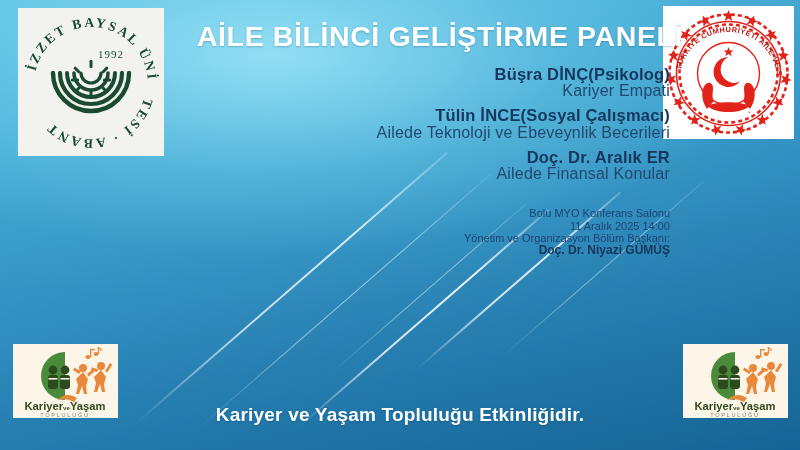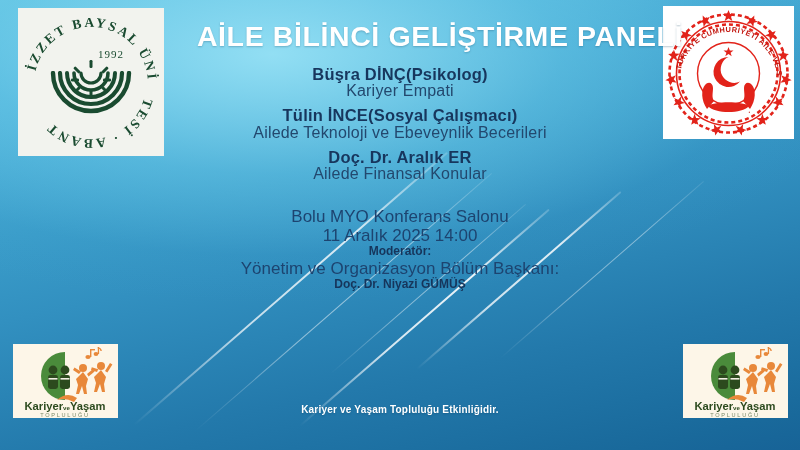--- a/index.html
+++ b/index.html
@@ -50,36 +50,36 @@
     letter-spacing:0.6px;
     color:#ffffff;
     text-shadow:0 1px 2px rgba(10,60,95,0.28);
     padding-left:40px;
     margin-left:40px;
   }
 
   
   .content {
     position:absolute; left:130px; right:130px; top:66px;
-    text-align:center;
+    text-align:right;
   }
   .line { color:#17365d; line-height:1.06; }
   .speaker { font-size:16.5px; font-weight:bold; letter-spacing:.2px; }
   .topic   { font-size:16px;  font-weight:normal; letter-spacing:.2px; color:#23486e; }
   .sp-1 { margin-top:7px; }
 
   .details { margin-top:24px; }
-  .dline { color:#1d4470; line-height:1.12; font-size:17px; }
+  .dline { color:#1d4470; line-height:1.12; font-size:11px; }
   .dbold { font-weight:bold; color:#16355b; font-size:12px; }
 
   
   .footer {
     position:absolute; left:0; right:0; top:404px;
     text-align:center;
-    font-size:10px; font-weight:bold;
+    font-size:19px; font-weight:bold;
     color:#ffffff;
     letter-spacing:.2px;
     text-shadow:0 1px 2px rgba(10,55,90,0.3);
   }
 
   
   
   .uni-logo {
     position:absolute; left:18px; top:8px; width:146px; height:148px;
     background:#f2f3ee;
@@ -295,21 +295,20 @@
     <div class="line speaker">Büşra DİNÇ(Psikolog)</div>
     <div class="line topic">Kariyer Empati</div>
     <div class="line speaker sp-1">Tülin İNCE(Sosyal Çalışmacı)</div>
     <div class="line topic">Ailede Teknoloji ve Ebeveynlik Becerileri</div>
     <div class="line speaker sp-1">Doç. Dr. Aralık ER</div>
     <div class="line topic">Ailede Finansal Konular</div>
 
     <div class="details">
       <div class="dline">Bolu MYO Konferans Salonu</div>
       <div class="dline">11 Aralık 2025 14:00</div>
-      <div class="dline dbold">Moderatör:</div>
       <div class="dline">Yönetim ve Organizasyon Bölüm Başkanı:</div>
       <div class="dline dbold">Doç. Dr. Niyazi GÜMÜŞ</div>
     </div>
   </div>
 
   <div class="footer">Kariyer ve Yaşam Topluluğu Etkinliğidir.</div>
 
 </div>
 
 </body></html>

